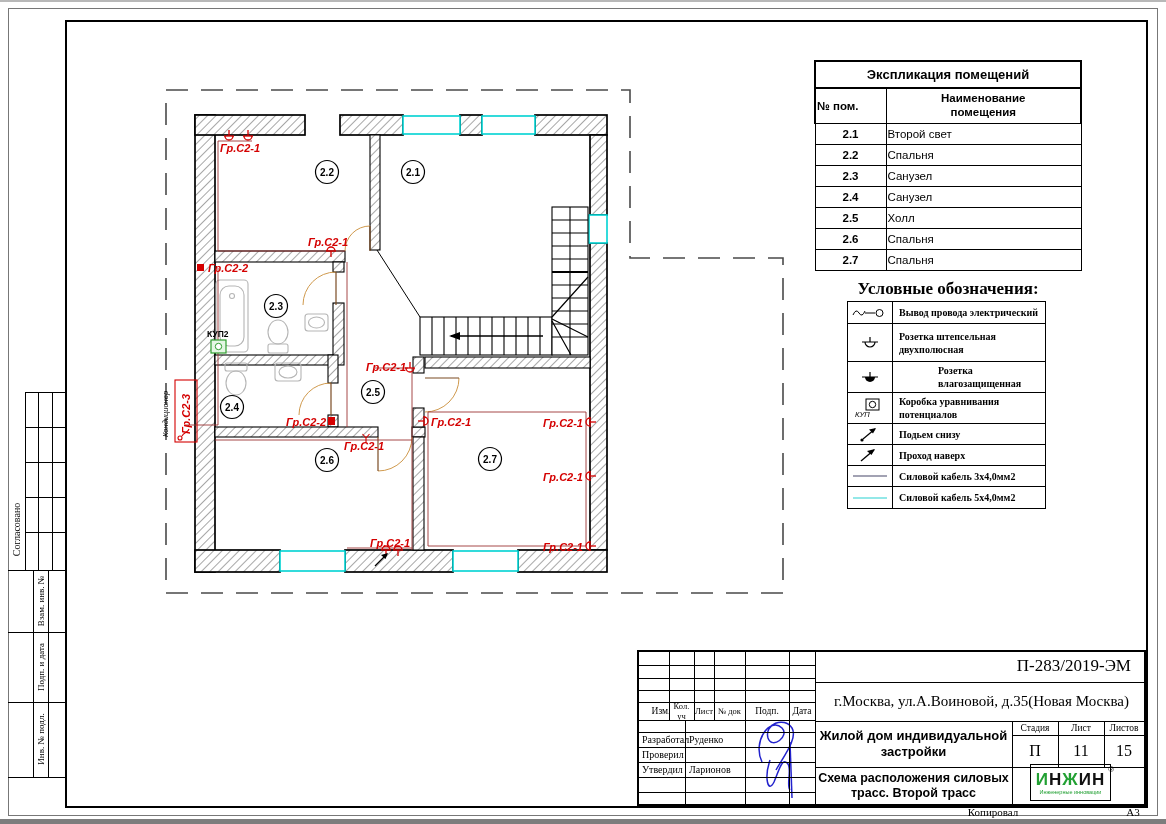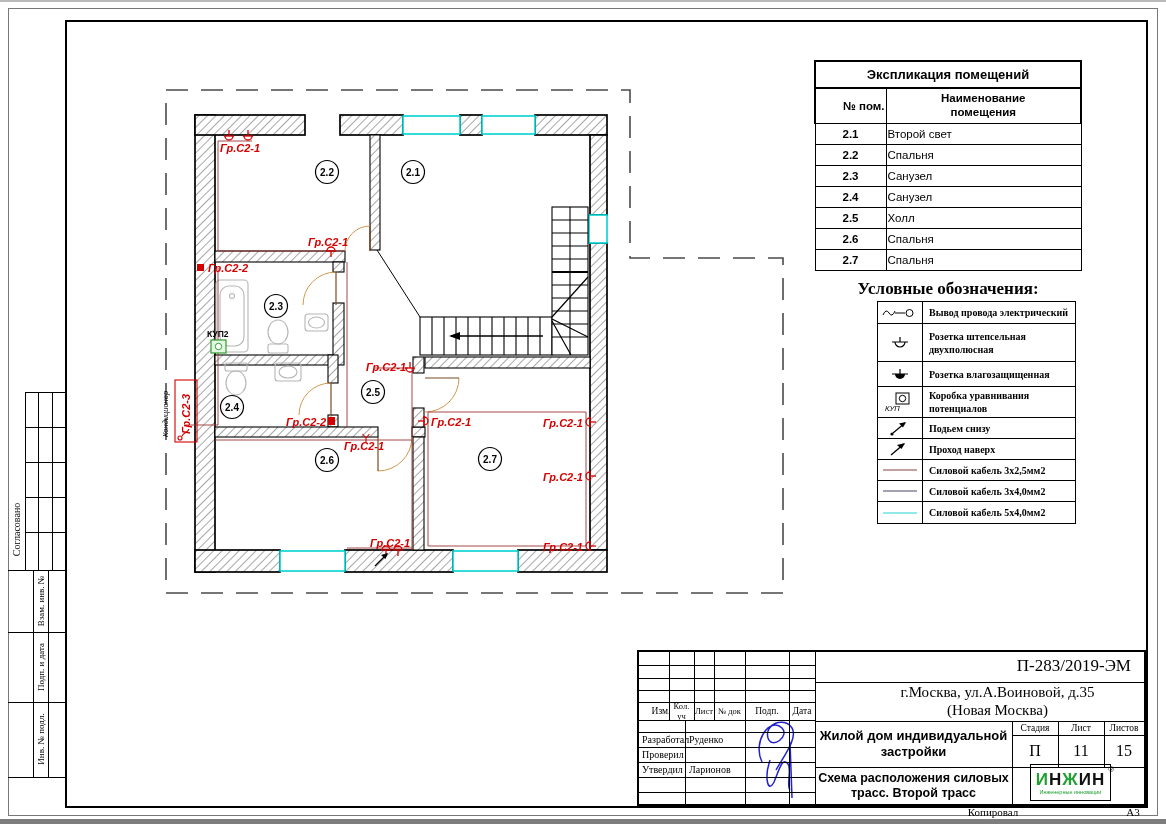--- a/index.html
+++ b/index.html
@@ -11,28 +11,28 @@
   .inner-frame{position:absolute;left:65px;top:20px;width:1079px;height:784px;border:2px solid #000;}
   .vline{position:absolute;width:1px;background:#000;}
   .hline{position:absolute;height:1px;background:#000;}
   .rot{transform:rotate(-90deg);transform-origin:center;white-space:nowrap;
        font-family:"Liberation Serif",serif;font-size:10px;}
   .side-label{position:absolute;text-align:center;}
   
   .exp{position:absolute;left:814px;top:60px;width:268px;border-collapse:collapse;}
   .exp td{border:1px solid #000;font-family:"Liberation Sans",sans-serif;}
   .exp .t-title{border:2px solid #000;font-weight:bold;font-size:13px;text-align:center;height:23px;}
-  .exp .t-h{border-width:2px 1px 1px 2px;font-weight:bold;font-size:11.5px;text-align:right;height:32px;margin-left:44px;}
+  .exp .t-h{border-width:2px 1px 1px 2px;font-weight:bold;font-size:11.5px;text-align:left;height:32px;margin-left:44px;}
   .exp .t-h2{border-width:2px 2px 1px 1px;font-weight:bold;font-size:11.5px;text-align:center;white-space:pre-line;line-height:1.2;}
   .exp .num{width:68px;text-align:center;font-weight:bold;font-size:11.5px;height:18px;}
   .exp .nm{font-size:11.5px;}
   
   .legend-title{position:absolute;left:833px;top:279px;width:230px;text-align:center;
        font-family:"Liberation Serif",serif;font-weight:bold;font-size:17px;}
-  .lg{position:absolute;left:877px;top:301px;width:197px;border:1px solid #000;}
+  .lg{position:absolute;left:847px;top:301px;width:197px;border:1px solid #000;}
   .lg-row{display:flex;border-bottom:1px solid #000;align-items:center;}
   .lg-row:last-child{border-bottom:none;}
   .lg-sym{width:44px;border-right:1px solid #000;align-self:stretch;display:flex;align-items:center;justify-content:center;}
   .lg-lab{flex:1;padding:2px 3px 2px 6px;font-family:"Liberation Serif",serif;font-weight:600;font-size:10px;line-height:1.3;}
   
   .tb{position:absolute;left:637px;top:650px;width:509px;height:156px;border:2px solid #000;box-sizing:border-box;}
   .tb .txt{position:absolute;font-family:"Liberation Serif",serif;}
   .cell-c{display:flex;align-items:center;justify-content:center;text-align:center;position:absolute;}
   .sans-b{font-family:"Liberation Sans",sans-serif;font-weight:bold;}
   .footer-lab{position:absolute;font-family:"Liberation Serif",serif;font-size:11px;}
@@ -327,21 +327,21 @@
         <div class="lg-lab">Вывод провода электрический</div>
       </div>
       <div class="lg-row" style="min-height: 37px;">
         <div class="lg-sym">
           <svg width="38" height="16" viewBox="0 0 38 16">
             <path d="M19,2 v5 M11,7 h16 M14,7 a5,5 0 0 0 10,0" fill="none" stroke="#000" stroke-width="1.2"></path>
           </svg>
         </div>
         <div class="lg-lab">Розетка штепсельная двухполюсная</div>
       </div>
-      <div class="lg-row" style="min-height: 24px;">
+      <div class="lg-row" style="min-height: 24px; gap: 39px;">
         <div class="lg-sym">
           <svg width="38" height="16" viewBox="0 0 38 16">
             <path d="M19,3 v5 M11,8 h16" fill="none" stroke="#000" stroke-width="1.2"></path>
             <path d="M14,8 a5,5 0 0 0 10,0 Z" fill="#000"></path>
           </svg>
         </div>
         <div class="lg-lab">Розетка влагозащищенная</div>
       </div>
       <div class="lg-row" style="min-height: 26px;">
         <div class="lg-sym">
@@ -364,28 +364,20 @@
         <div class="lg-lab">Подьем снизу</div>
       </div>
       <div class="lg-row" style="min-height: 20px;">
         <div class="lg-sym">
           <svg width="38" height="18" viewBox="0 0 38 18">
             <line x1="10" y1="15" x2="23" y2="4" stroke="#000" stroke-width="1.3"></line>
             <polygon points="24,3 16,5 20.5,9" fill="#000"></polygon>
           </svg>
         </div>
         <div class="lg-lab">Проход наверх</div>
-      </div>
-      <div class="lg-row" style="min-height: 20px;">
-        <div class="lg-sym">
-          <svg width="38" height="12" viewBox="0 0 38 12">
-            <line x1="2" y1="6" x2="36" y2="6" stroke="#8a4444" stroke-width="1.2"></line>
-          </svg>
-        </div>
-        <div class="lg-lab">Силовой кабель 3х2,5мм2</div>
       </div>
       <div class="lg-row" style="min-height: 20px;">
         <div class="lg-sym">
           <svg width="38" height="12" viewBox="0 0 38 12">
             <line x1="2" y1="6" x2="36" y2="6" stroke="#474768" stroke-width="1.2"></line>
           </svg>
         </div>
         <div class="lg-lab">Силовой кабель 3х4,0мм2</div>
       </div>
       <div class="lg-row" style="min-height: 21px;">
@@ -432,21 +424,21 @@
     <div class="txt cell-c" style="left:106px;top:50px;width:44px;height:18px;font-size:9.5px;">Подп.</div>
     <div class="txt cell-c" style="left:150px;top:50px;width:26px;height:18px;font-size:9.5px;">Дата</div>
 
     <div class="txt" style="left:3px;top:82px;font-size:10px;">Разработал</div>
     <div class="txt" style="left:50px;top:82px;font-size:10px;">Руденко</div>
     <div class="txt" style="left:3px;top:97px;font-size:10px;">Проверил</div>
     <div class="txt" style="left:3px;top:112px;font-size:10px;">Утвердил</div>
     <div class="txt" style="left:50px;top:112px;font-size:10px;">Ларионов</div>
 
     <div class="txt" style="left:176px;top:4px;width:316px;text-align:right;font-size:17px;">П-283/2019-ЭМ</div>
-    <div class="cell-c txt" style="left:192px;top:30px;width:333px;height:39px;font-size:15px;line-height:1.15;flex-direction:column;">
+    <div class="cell-c txt" style="left:176px;top:30px;width:333px;height:39px;font-size:15px;line-height:1.15;flex-direction:row;">
       <span>г.Москва, ул.А.Воиновой, д.35</span>
       <span>(Новая Москва)</span>
     </div>
     <div class="cell-c sans-b" style="left:176px;top:69px;width:197px;height:46px;font-size:13px;line-height:1.2;flex-direction:column;">
       <span>Жилой дом индивидуальной</span>
       <span>застройки</span>
     </div>
     <div class="cell-c txt" style="left:373px;top:69px;width:46px;height:14px;font-size:9.5px;">Стадия</div>
     <div class="cell-c txt" style="left:419px;top:69px;width:46px;height:14px;font-size:9.5px;">Лист</div>
     <div class="cell-c txt" style="left:465px;top:69px;width:40px;height:14px;font-size:9.5px;">Листов</div>

